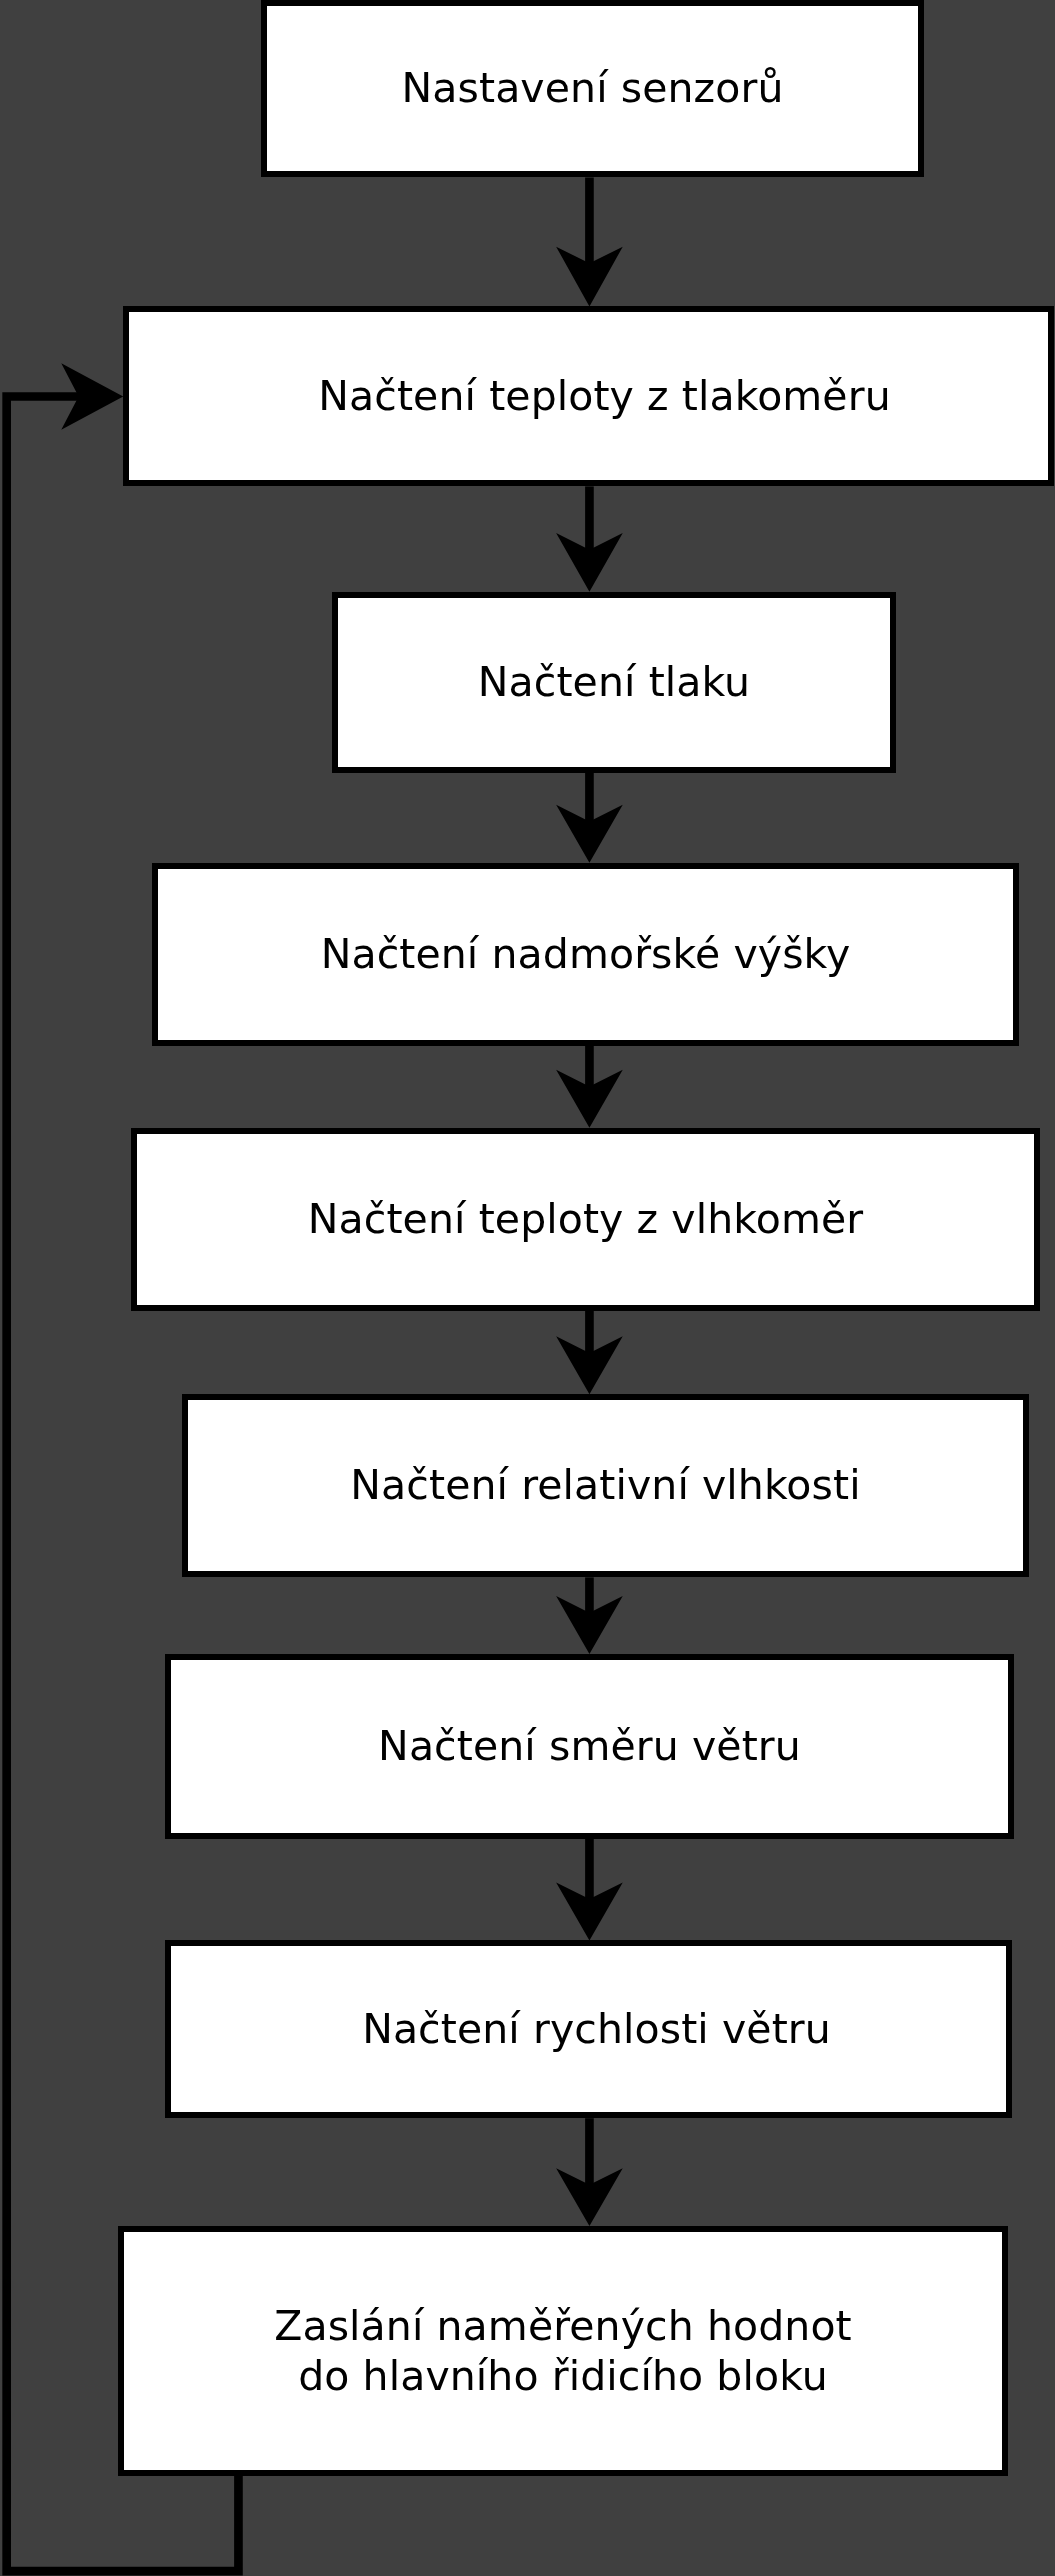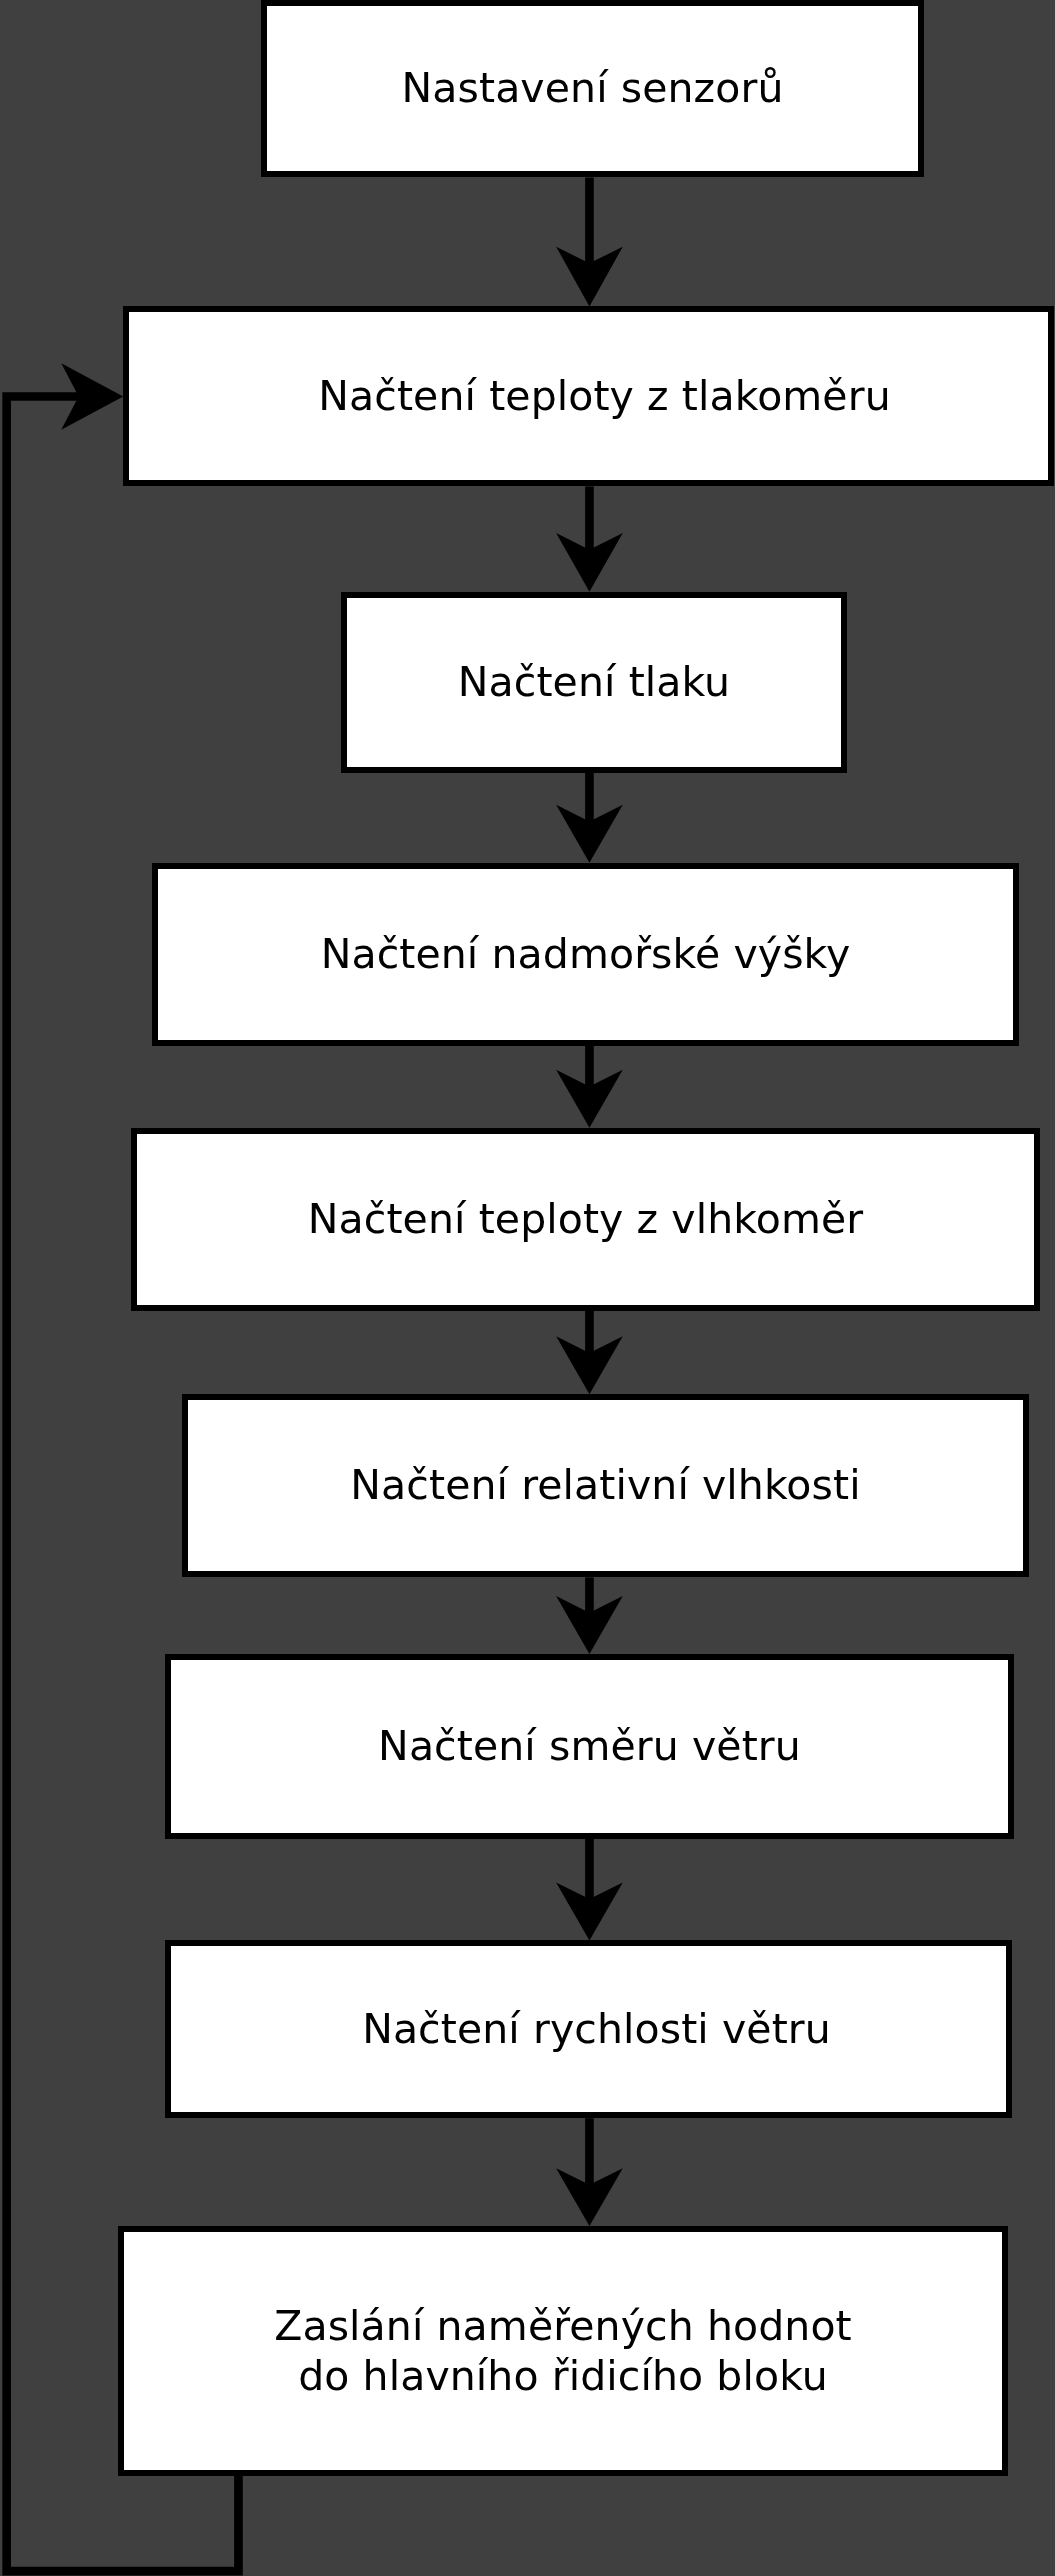--- a/index.html
+++ b/index.html
@@ -101,21 +101,21 @@
   </svg>
 
   <div class="node-box" style="left:261px; top:0px; width:663px; height:177px;">
     <span class="node-label">Nastavení senzorů</span>
   </div>
 
   <div class="node-box" style="left:123px; top:306px; width:931px; height:180px;padding-left:32px;">
     <span class="node-label">Načtení teploty z tlakoměru</span>
   </div>
 
-  <div class="node-box" style="left:341px; top:592px; width:506px; height:181px;">
+  <div class="node-box" style="left:332px; top:592px; width:564px; height:181px;">
     <span class="node-label">Načtení tlaku</span>
   </div>
 
   <div class="node-box" style="left:152px; top:863px; width:867px; height:183px;">
     <span class="node-label">Načtení nadmořské výšky</span>
   </div>
 
   <div class="node-box" style="left:131px; top:1128px; width:909px; height:183px;">
     <span class="node-label">Načtení teploty z vlhkoměr</span>
   </div>

